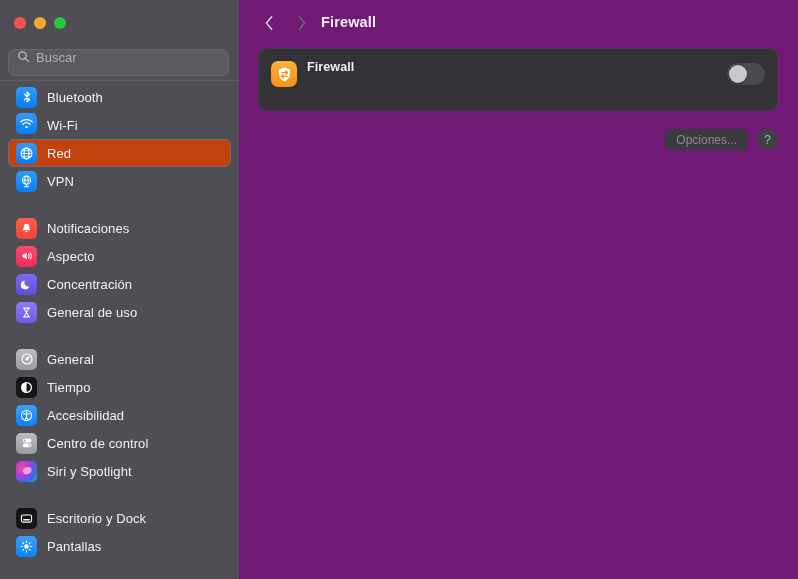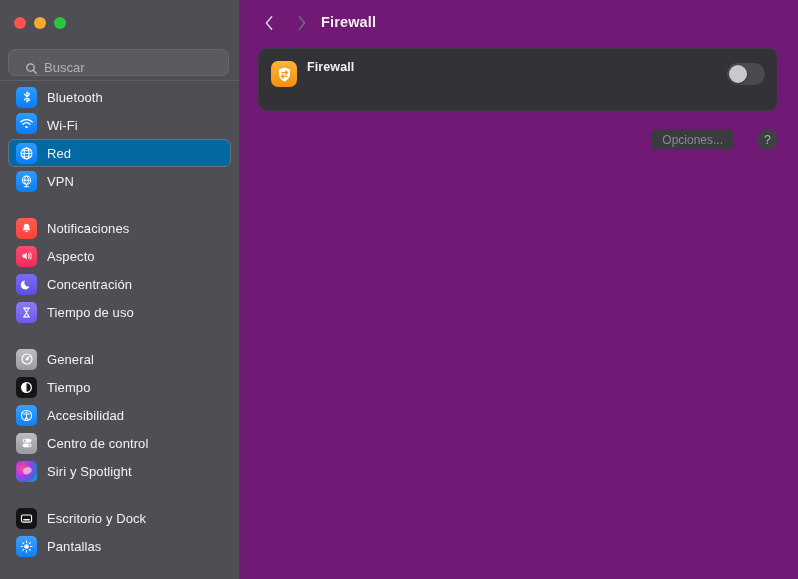--- a/index.html
+++ b/index.html
@@ -25,22 +25,22 @@
   .light.red { background: #f8544c; }
   .light.yellow { background: #f7ab2d; }
   .light.green { background: #28c73f; }
 
   #searchbox {
     position: absolute; top: 49px; left: 8px;
     width: 221px; height: 27px;
     background: #5a5a60;
     border: 1px solid #676770;
     border-radius: 7px;
-    display: flex; align-items: flex-end;
-    padding: 0 16px;
+    display: flex; align-items: flex-start;
+    padding: 0 8px;
   }
   #searchbox .mag { flex: 0 0 auto; display: flex; margin-right: 6px; }
   #searchbox .ph { color: #b0b0b6; font-size: 13px; }
 
   #divider {
     position: absolute; top: 80px; left: 0; width: 239px; height: 1px;
     background: #5d5d63;
   }
 
   #navlist {
@@ -53,21 +53,21 @@
 
   .navitem {
     display: flex; align-items: center;
     height: 28px;
     border-radius: 6px;
     padding: 0 0 0 8px;
     margin-bottom: 0px;
     cursor: default;
   }
   .navitem.selected {
-    background: #0369a1;
+    background: #c2410c;
     border: 1px solid #6e6e76;
     padding-left: 7px;
   }
   .navitem .ic {
     width: 21px; height: 21px;
     border-radius: 5px;
     flex: 0 0 21px;
     display: flex; align-items: center; justify-content: center;
     margin-right: 10px;
     overflow: hidden;
@@ -146,21 +146,21 @@
   #toggle .knob {
     position: absolute; top: 2px; left: 2px;
     width: 18px; height: 18px;
     border-radius: 50%;
     background: #c9c9cd;
     box-shadow: 0 1px 2px rgba(0,0,0,0.45);
   }
 
   #actions {
     position: absolute; top: 129px; left: 19px; width: 520px;
-    display: flex; justify-content: flex-end; align-items: center; gap: 23px;
+    display: flex; justify-content: flex-end; align-items: center; gap: 9px;
   }
   #opciones {
     height: 21px;
     padding: 0 11px;
     border-radius: 6px;
     background: #3a3a40;
     color: #8a8a92;
     font-size: 12px;
     display: flex; align-items: center; justify-content: center;
     cursor: default;
@@ -281,21 +281,21 @@
           </span>
           <span class="lbl">Concentración</span>
         </div>
         <div class="navitem">
           <span class="ic bg-purple2">
             <svg width="13" height="13" viewBox="0 0 16 16">
               <path d="M4.4 2.6h7.2M4.4 13.4h7.2" stroke="#fff" stroke-width="1.3" stroke-linecap="round"></path>
               <path d="M5.2 2.6c0 2.4 2.8 3.5 2.8 5.4 0 1.9-2.8 3-2.8 5.4M10.8 2.6c0 2.4-2.8 3.5-2.8 5.4 0 1.9 2.8 3 2.8 5.4" fill="none" stroke="#fff" stroke-width="1.3"></path>
             </svg>
           </span>
-          <span class="lbl">Tiempo de uso</span>
+          <span class="lbl">General de uso</span>
         </div>
       </div>
 
       <div class="gap"></div>
 
       <div class="navgroup">
         <div class="navitem">
           <span class="ic bg-grey">
             <svg width="16" height="16" viewBox="0 0 16 16">
               <circle cx="8" cy="8" r="5" fill="none" stroke="#fff" stroke-width="1.2"></circle>

